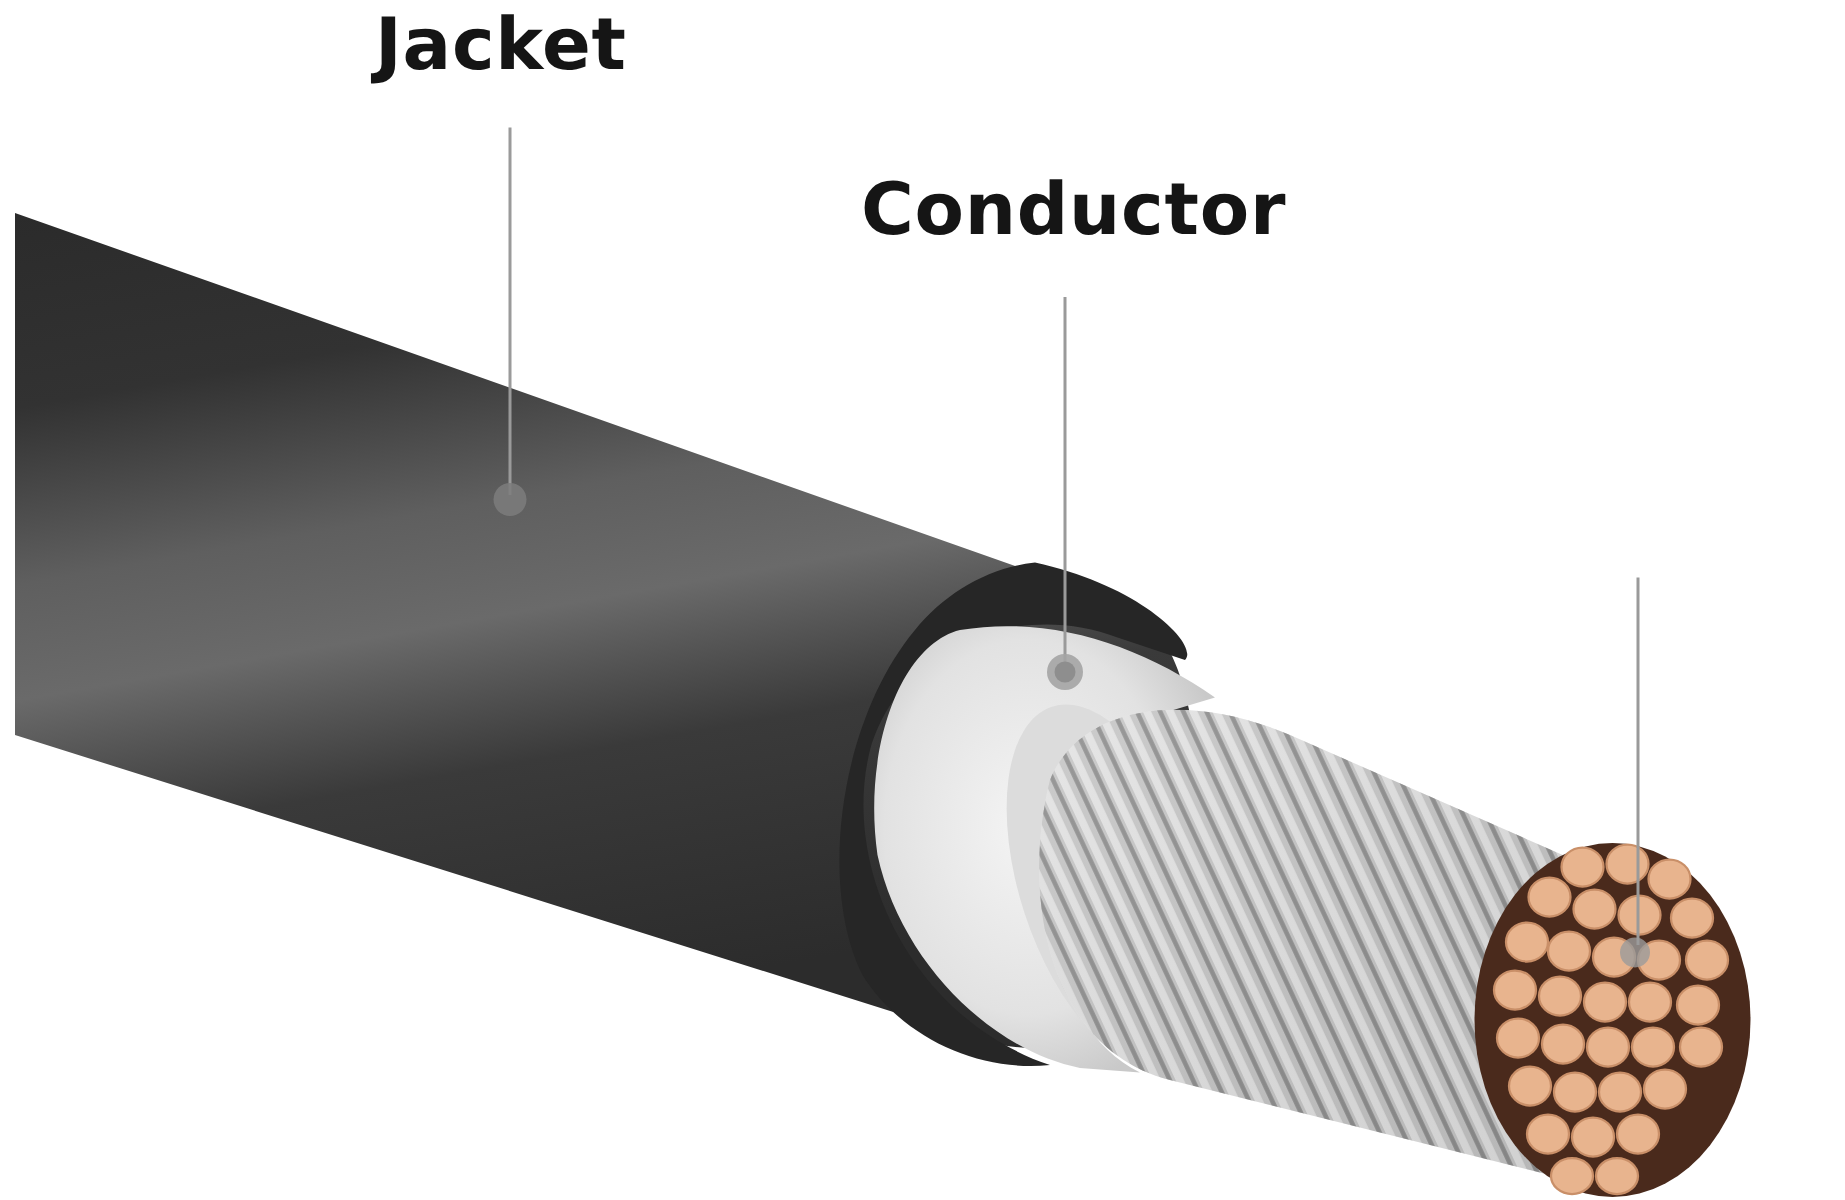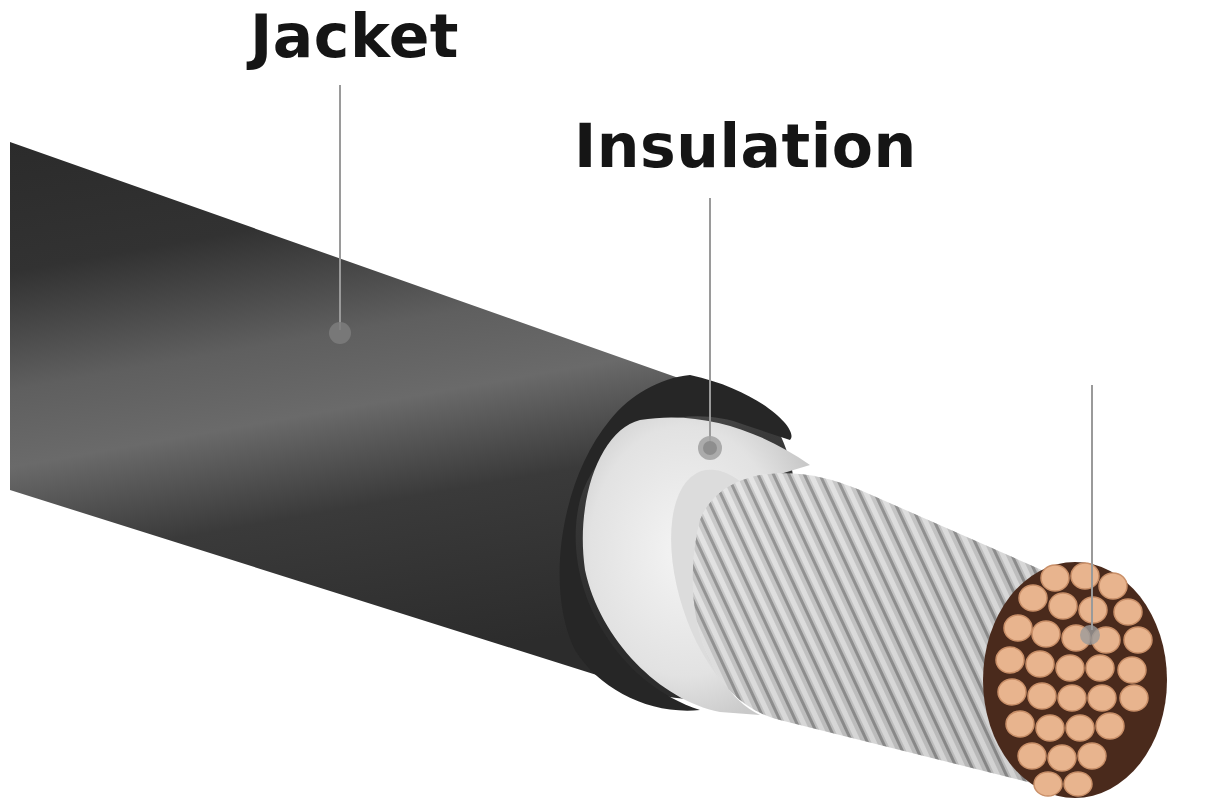--- a/index.html
+++ b/index.html
@@ -1,19 +1,19 @@
 <!DOCTYPE html>
 <html><head>
 <meta charset="utf-8">
 <style>
   html, body { margin: 0; padding: 0; background: #ffffff; }
   body { width: 1230px; height: 800px; overflow: hidden; position: relative;
          font-family: "DejaVu Sans", "Liberation Sans", sans-serif; }
   #stage { position: absolute; left: 0; top: 0; width: 1230px; height: 800px; }
-  .label { position: absolute; font-weight: bold; color: #151515; font-size: 60px;
+  .label { position: absolute; font-weight: bold; color: #151515; font-size: 48px;
            letter-spacing: 0.5px; white-space: nowrap; line-height: 1; }
 </style>
 </head>
 <body>
 
 <div id="stage">
   <svg width="1230" height="800" viewBox="0 0 1230 800" xmlns="http://www.w3.org/2000/svg">
     <defs>
       <linearGradient id="jacketGrad" x1="0" y1="0" x2="0.25" y2="1">
         <stop offset="0" stop-color="#2b2b2b"></stop>
@@ -107,14 +107,14 @@
       <circle cx="710" cy="448" r="12" fill="#a4a4a4" opacity="0.9"></circle>
       <circle cx="710" cy="448" r="7" fill="#8e8e8e"></circle>
     </g>
     <g>
       <line x1="1092" y1="385" x2="1092" y2="630" stroke="#9a9a9a" stroke-width="2"></line>
       <circle cx="1090" cy="635" r="10" fill="#9b9b9b" opacity="0.8"></circle>
     </g>
   </svg>
 
   <div class="label" style="left:250px; top:6px;">Jacket</div>
-  <div class="label" style="left:574px; top:116px;">Insulation</div>
+  <div class="label" style="left:574px; top:116px;">Conductor</div>
 </div>
 
 </body></html>

